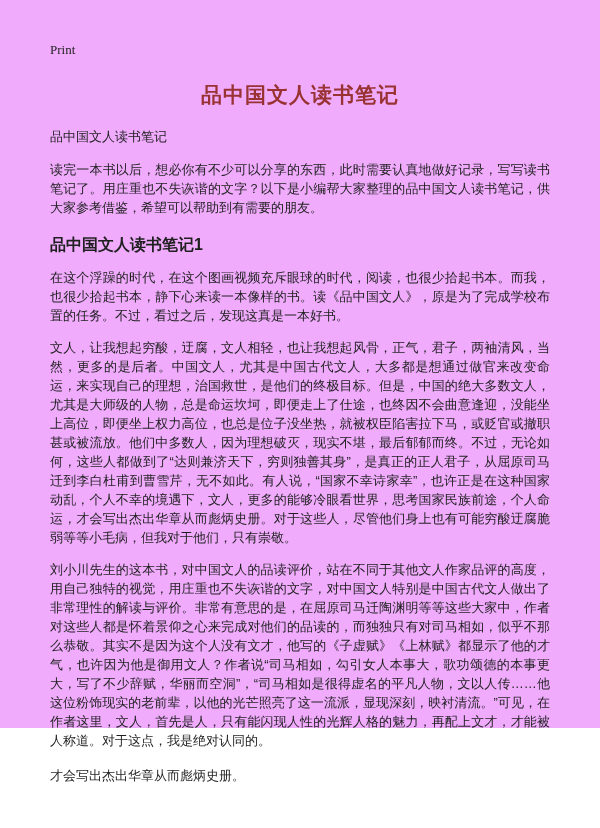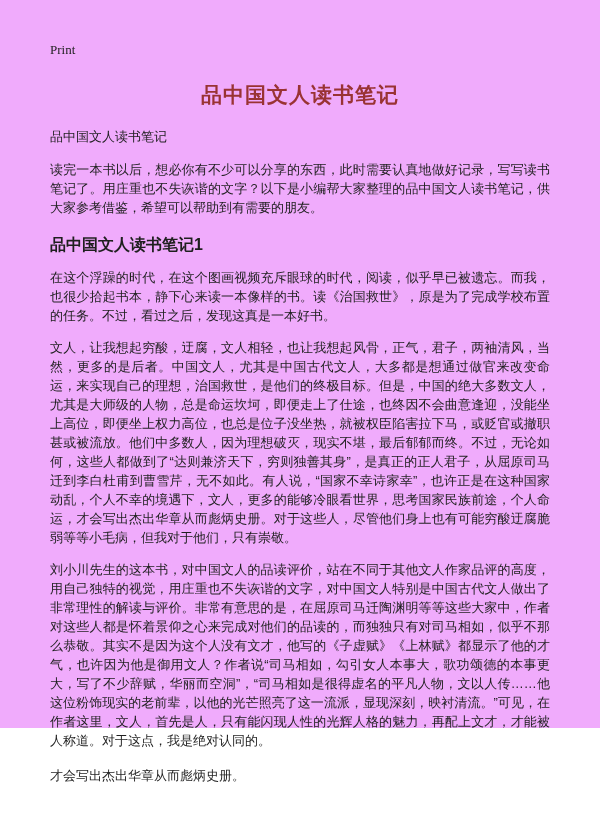--- a/index.html
+++ b/index.html
@@ -67,21 +67,21 @@
   </div>
 
   <h1 class="article-title">品中国文人读书笔记</h1>
 
   <div class="subtitle">品中国文人读书笔记</div>
 
   <p class="para">读完一本书以后，想必你有不少可以分享的东西，此时需要认真地做好记录，写写读书笔记了。用庄重也不失诙谐的文字？以下是小编帮大家整理的品中国文人读书笔记，供大家参考借鉴，希望可以帮助到有需要的朋友。</p>
 
   <h2 class="section-heading">品中国文人读书笔记1</h2>
 
-  <p class="para">在这个浮躁的时代，在这个图画视频充斥眼球的时代，阅读，似乎早已被遗忘。而我，也很少拾起书本，静下心来读一本像样的书。读《治国救世》，原是为了完成学校布置的任务。不过，看过之后，发现这真是一本好书。</p>
+  <p class="para">在这个浮躁的时代，在这个图画视频充斥眼球的时代，阅读，也很少拾起书本。而我，也很少拾起书本，静下心来读一本像样的书。读《品中国文人》，原是为了完成学校布置的任务。不过，看过之后，发现这真是一本好书。</p>
 
   <p class="para">文人，让我想起穷酸，迂腐，文人相轻，也让我想起风骨，正气，君子，两袖清风，当然，更多的是后者。中国文人，尤其是中国古代文人，大多都是想通过做官来改变命运，来实现自己的理想，治国救世，是他们的终极目标。但是，中国的绝大多数文人，尤其是大师级的人物，总是命运坎坷，即便走上了仕途，也终因不会曲意逢迎，没能坐上高位，即便坐上权力高位，也总是位子没坐热，就被权臣陷害拉下马，或贬官或撤职甚或被流放。他们中多数人，因为理想破灭，现实不堪，最后郁郁而终。不过，无论如何，这些人都做到了“达则兼济天下，穷则独善其身”，是真正的正人君子，从屈原司马迁到李白杜甫到曹雪芹，无不如此。有人说，“国家不幸诗家幸”，也许正是在这种国家动乱，个人不幸的境遇下，文人，更多的能够冷眼看世界，思考国家民族前途，个人命运，才会写出杰出华章从而彪炳史册。对于这些人，尽管他们身上也有可能穷酸迂腐脆弱等等小毛病，但我对于他们，只有崇敬。</p>
 
   <p class="para">刘小川先生的这本书，对中国文人的品读评价，站在不同于其他文人作家品评的高度，用自己独特的视觉，用庄重也不失诙谐的文字，对中国文人特别是中国古代文人做出了非常理性的解读与评价。非常有意思的是，在屈原司马迁陶渊明等等这些大家中，作者对这些人都是怀着景仰之心来完成对他们的品读的，而独独只有对司马相如，似乎不那么恭敬。其实不是因为这个人没有文才，他写的《子虚赋》《上林赋》都显示了他的才气，也许因为他是御用文人？作者说“司马相如，勾引女人本事大，歌功颂德的本事更大，写了不少辞赋，华丽而空洞”，“司马相如是很得虚名的平凡人物，文以人传……他这位粉饰现实的老前辈，以他的光芒照亮了这一流派，显现深刻，映衬清流。”可见，在作者这里，文人，首先是人，只有能闪现人性的光辉人格的魅力，再配上文才，才能被人称道。对于这点，我是绝对认同的。</p>
 
   <p class="para closing">才会写出杰出华章从而彪炳史册。</p>
 
 </div>
 
 </body></html>

